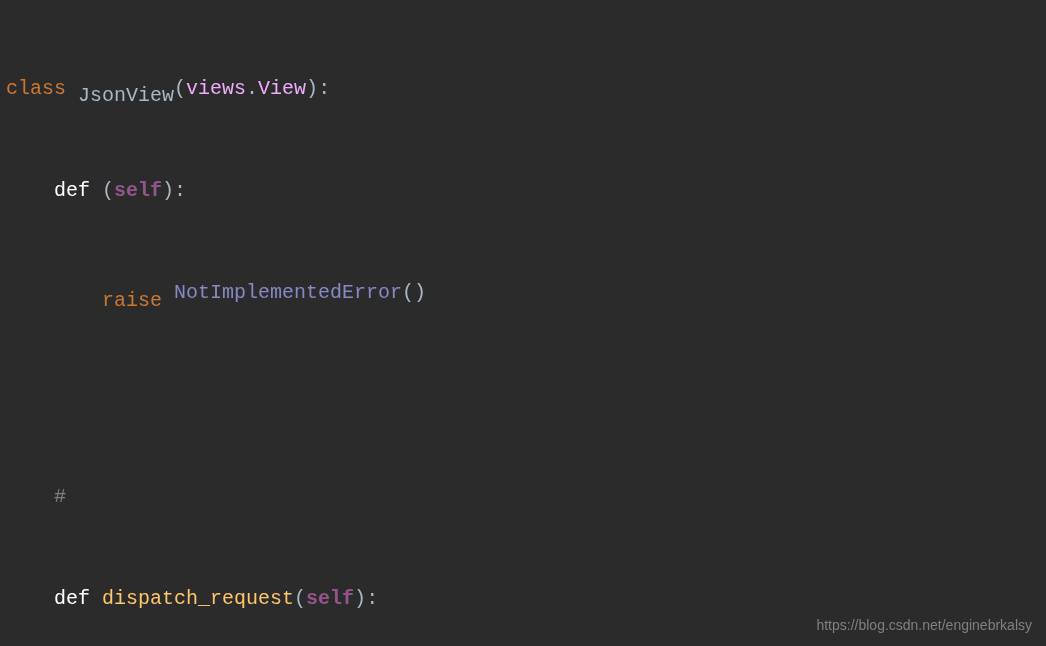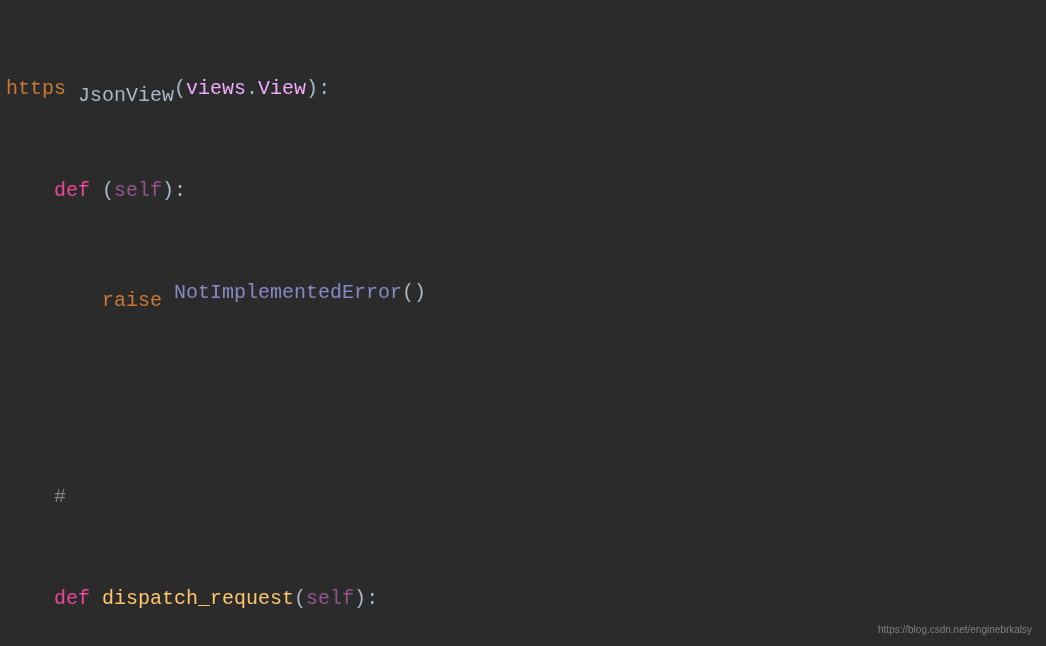--- a/index.html
+++ b/index.html
@@ -20,45 +20,45 @@
     }
     .editor {
       padding: 4px 0 0 6px;
       white-space: pre;
     }
     .line {
       height: 34px;
       display: flex;
       align-items: center;
     }
-    .def-kw { color: #ec4899; }
+    .def-kw { color: #ffffff; }
     .class-kw { color: #cc7832; }
     .raise-kw { color: #cc7832; margin-top: 16px; }
     .func-name { color: #ffc66d; }
     .class-name { color: #a9b7c6; margin-top: 13px; }
-    .param-self { color: #94558d; }
+    .param-self { color: #94558d; font-weight: bold; }
     .builtin { color: #8888c6; }
     .identifier { color: #f0abfc; }
     .paren { color: #a9b7c6; }
     .comment { color: #808080; }
     .dot { color: #a9b7c6; }
     .watermark {
       position: absolute;
       bottom: 8px;
       right: 14px;
       color: #808080;
-      font-size: 10px;
+      font-size: 14px;
       font-family: Arial, sans-serif;
     }
   </style>
 </head>
 <body>
 
 <div class="editor">
-  <div class="line"><span class="class-kw">https</span><span> </span><span class="class-name">JsonView</span><span class="paren">(</span><span class="identifier">views</span><span class="dot">.</span><span class="identifier">View</span><span class="paren">)</span><span class="paren">:</span></div>
+  <div class="line"><span class="class-kw">class</span><span> </span><span class="class-name">JsonView</span><span class="paren">(</span><span class="identifier">views</span><span class="dot">.</span><span class="identifier">View</span><span class="paren">)</span><span class="paren">:</span></div>
   <div class="line"><span>    </span><span class="def-kw">def</span><span> </span><span class="paren">(</span><span class="param-self">self</span><span class="paren">)</span><span class="paren">:</span></div>
   <div class="line"><span>        </span><span class="raise-kw">raise</span><span> </span><span class="builtin">NotImplementedError</span><span class="paren">()</span></div>
   <div class="line"><span></span></div>
   <div class="line"><span>    </span><span class="comment">#</span></div>
   <div class="line"><span>    </span><span class="def-kw">def</span><span> </span><span class="func-name">dispatch_request</span><span class="paren">(</span><span class="param-self">self</span><span class="paren">)</span><span class="paren">:</span></div>
   
   
   
   
   

